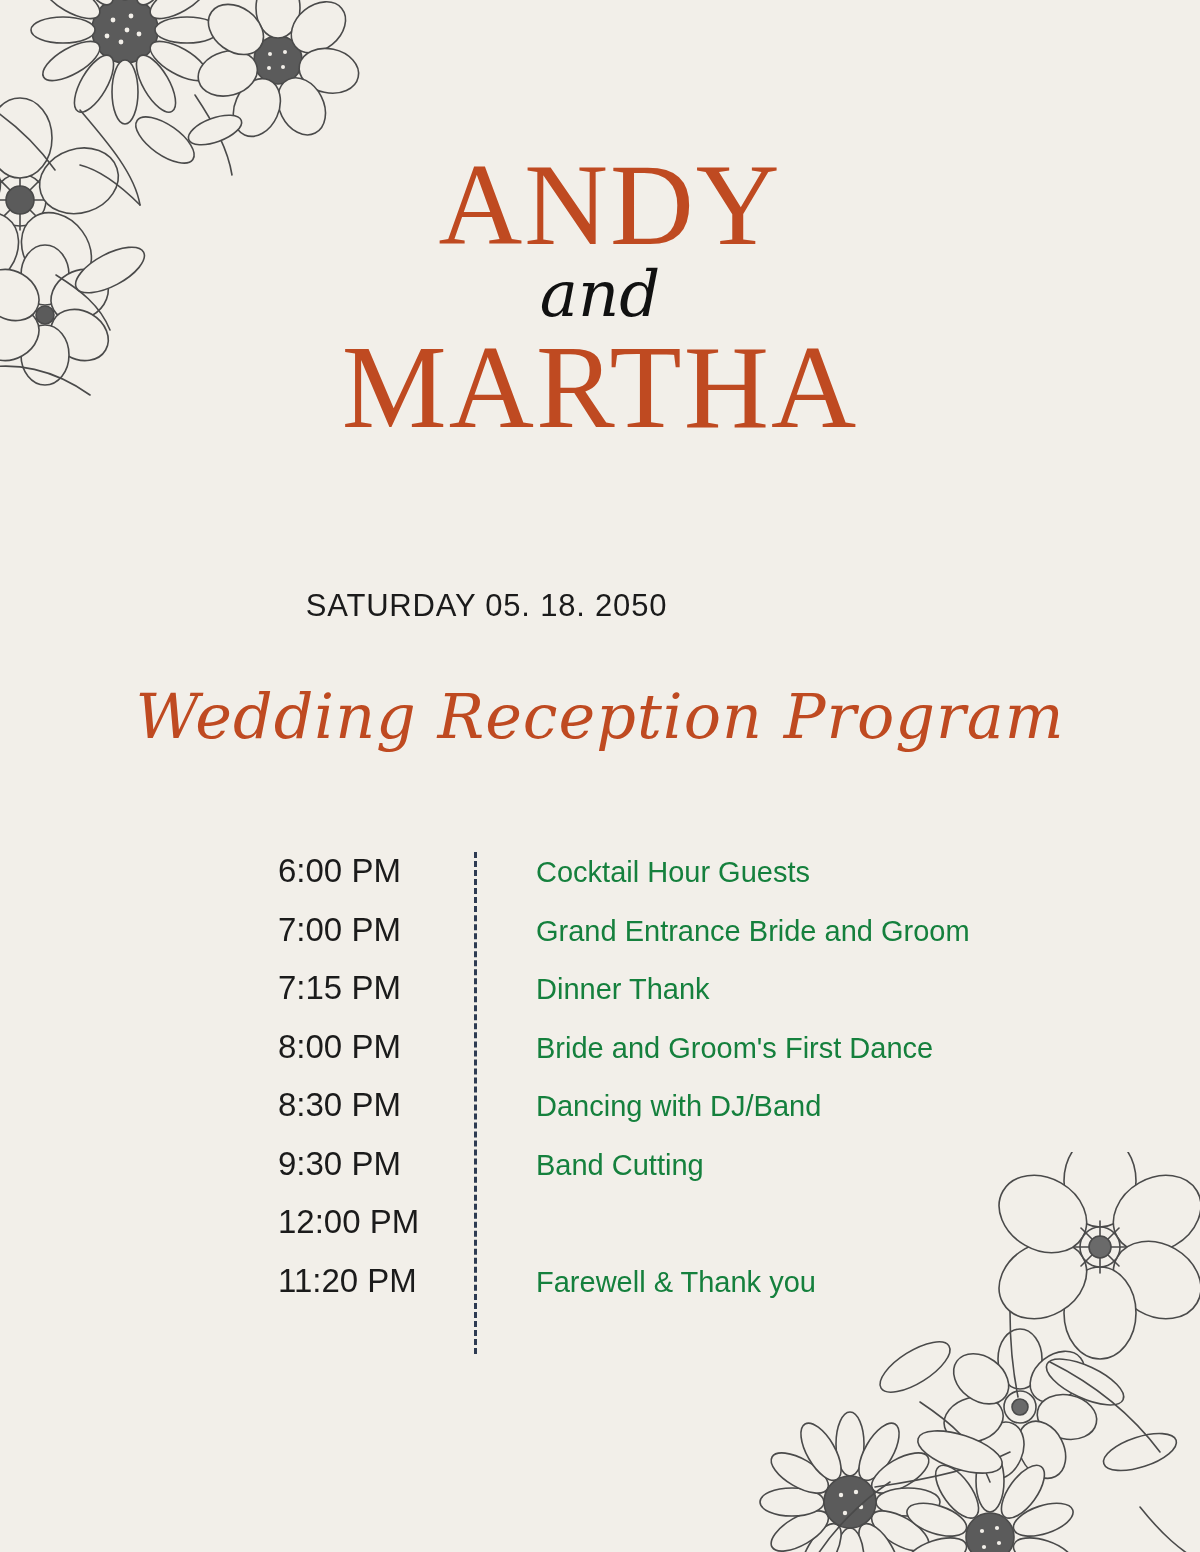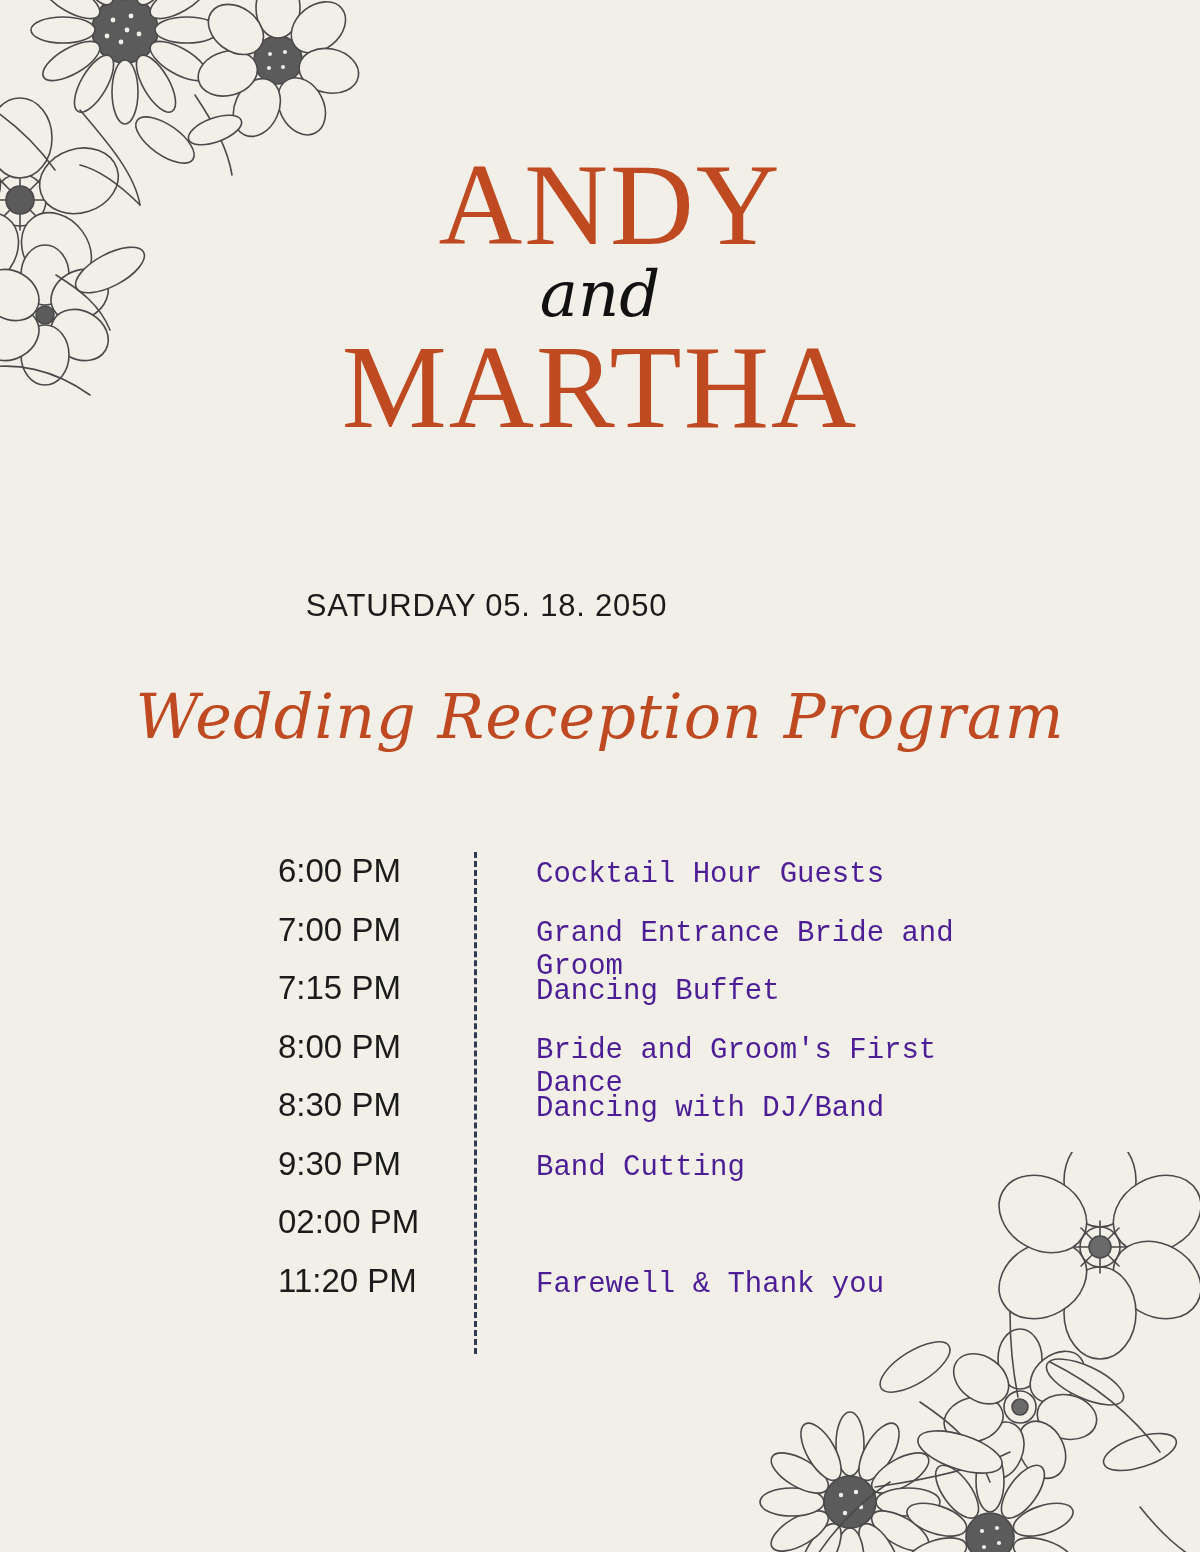--- a/index.html
+++ b/index.html
@@ -124,22 +124,22 @@
   .sched-time {
     width: 196px;
     flex: 0 0 196px;
     font-size: 33px;
     color: #1b1b1b;
     font-family: "Liberation Sans", sans-serif;
   }
   .sched-event {
     padding-left: 62px;
     font-size: 29px;
-    color: #4c1d95;
-    font-family: Liberation Mono, monospace;
+    color: #15803d;
+    font-family: Liberation Sans, sans-serif;
   }
 </style>
 </head>
 <body>
 
 <div class="page">
 
   <div class="floral floral-tl">
     <svg viewBox="0 0 470 470" width="470" height="470" fill="none" stroke="#4a4a4a" stroke-width="1.6" stroke-linecap="round" stroke-linejoin="round">
 
@@ -342,36 +342,36 @@
     <div class="sched-row">
       <div class="sched-time">6:00 PM</div>
       <div class="sched-event">Cocktail Hour Guests</div>
     </div>
     <div class="sched-row">
       <div class="sched-time">7:00 PM</div>
       <div class="sched-event">Grand Entrance Bride and Groom</div>
     </div>
     <div class="sched-row">
       <div class="sched-time">7:15 PM</div>
-      <div class="sched-event">Dancing Buffet</div>
+      <div class="sched-event">Dinner Thank</div>
     </div>
     <div class="sched-row">
       <div class="sched-time">8:00 PM</div>
       <div class="sched-event">Bride and Groom's First Dance</div>
     </div>
     <div class="sched-row">
       <div class="sched-time">8:30 PM</div>
       <div class="sched-event">Dancing with DJ/Band</div>
     </div>
     <div class="sched-row">
       <div class="sched-time">9:30 PM</div>
       <div class="sched-event">Band Cutting</div>
     </div>
     <div class="sched-row">
-      <div class="sched-time">02:00 PM</div>
+      <div class="sched-time">12:00 PM</div>
     </div>
     <div class="sched-row">
       <div class="sched-time">11:20 PM</div>
       <div class="sched-event">Farewell &amp; Thank you</div>
     </div>
   </div>
 
 </div>
 
 </body></html>

